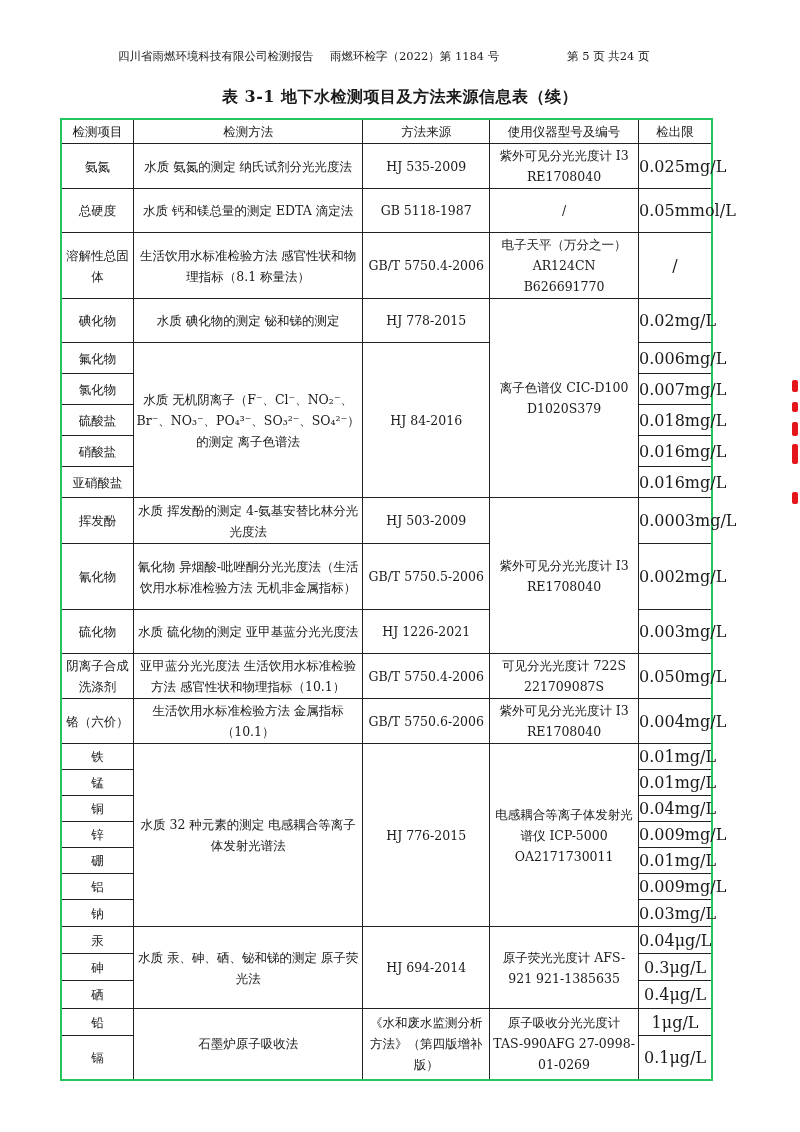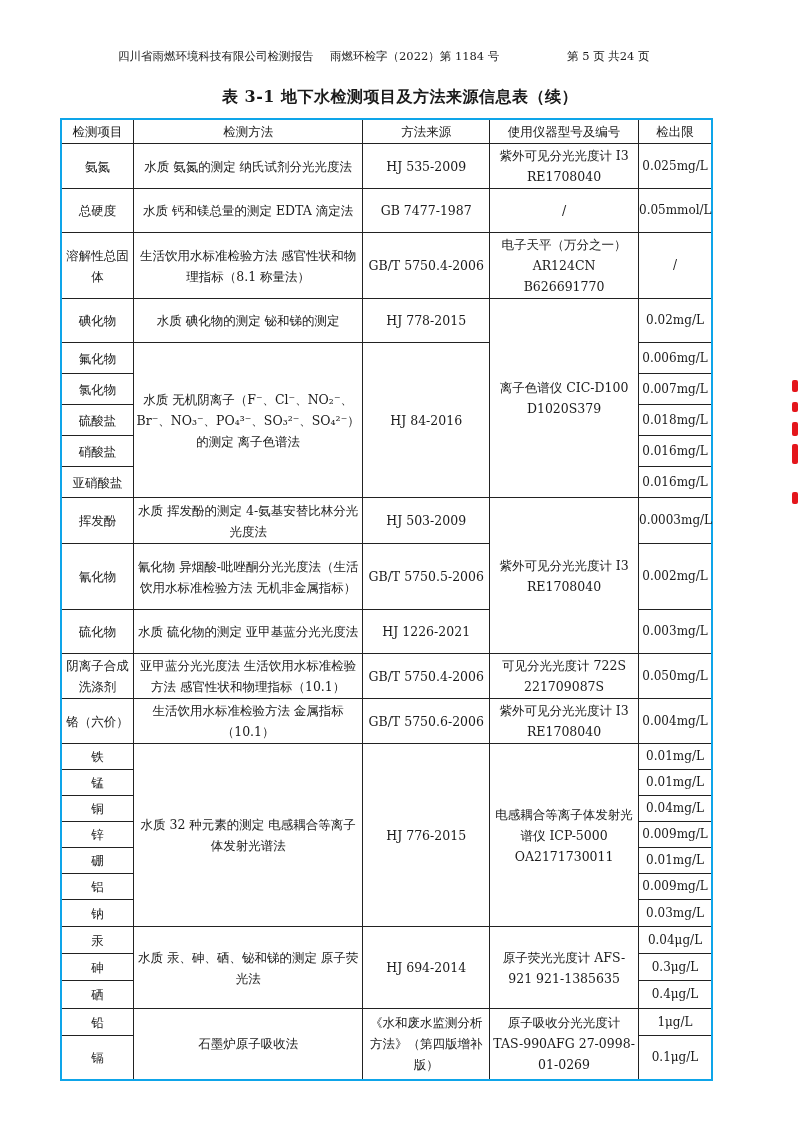--- a/index.html
+++ b/index.html
@@ -6,27 +6,27 @@
   body { width: 800px; height: 1132px; position: relative; overflow: hidden;
          font-family: "DejaVu Serif", "Liberation Serif", serif; color: #1a1a1a; }
   .header { position: absolute; top: 49px; left: 0; width: 700px; height: 20px; font-size: 11.5px; }
   .header span { position: absolute; top: 0; white-space: nowrap; }
   .title { position: absolute; top: 87px; left: 0; width: 800px; text-align: center;
            font-size: 16px; font-weight: bold; letter-spacing: 0.5px; }
   table.tbl { position: absolute; top: 118px; left: 60px; border-collapse: collapse;
               width: 653px; table-layout: fixed; font-size: 12.5px; }
   table.tbl td { border: 1px solid #222; text-align: center; vertical-align: middle;
                  padding: 1px 2px; line-height: 21px; }
-  table.tbl { border: 2px solid #0ea5e9; }
+  table.tbl { border: 2px solid #22c55e; }
   .col-item { width: 72px; }
   .col-method { width: 228px; }
   .col-src { width: 126px; }
   .col-inst { width: 148px; }
   .col-lim { width: 73px; }
-  .lim { font-size: 12px; white-space: nowrap; padding: 0 !important; margin-left: 44px; }
+  .lim { font-size: 16px; white-space: nowrap; padding: 0 !important; margin-left: 44px; }
   .stamp { position: absolute; right: 0; top: 380px; width: 10px; height: 130px; }
   .stamp i { position: absolute; right: 2px; width: 6px; background: #e4161c; border-radius: 2px; }
 </style>
 </head>
 <body>
 
 <div class="header">
   <span style="left:118px">四川省雨燃环境科技有限公司检测报告</span>
   <span style="left:330px">雨燃环检字（2022）第 1184 号</span>
   <span style="left:567px">第 5 页 共24 页</span>
@@ -55,21 +55,21 @@
     <td>氨氮</td>
     <td>水质  氨氮的测定  纳氏试剂分光光度法</td>
     <td>HJ 535-2009</td>
     <td>紫外可见分光光度计  I3 RE1708040</td>
     <td class="lim">0.025mg/L</td>
   </tr>
 
   <tr style="height:44px">
     <td>总硬度</td>
     <td>水质  钙和镁总量的测定  EDTA 滴定法</td>
-    <td>GB 7477-1987</td>
+    <td>GB 5118-1987</td>
     <td>/</td>
     <td class="lim">0.05mmol/L</td>
   </tr>
 
   <tr style="height:44px">
     <td>溶解性总固体</td>
     <td>生活饮用水标准检验方法  感官性状和物理指标（8.1 称量法）</td>
     <td>GB/T 5750.4-2006</td>
     <td>电子天平（万分之一） AR124CN   B626691770</td>
     <td class="lim">/</td>

